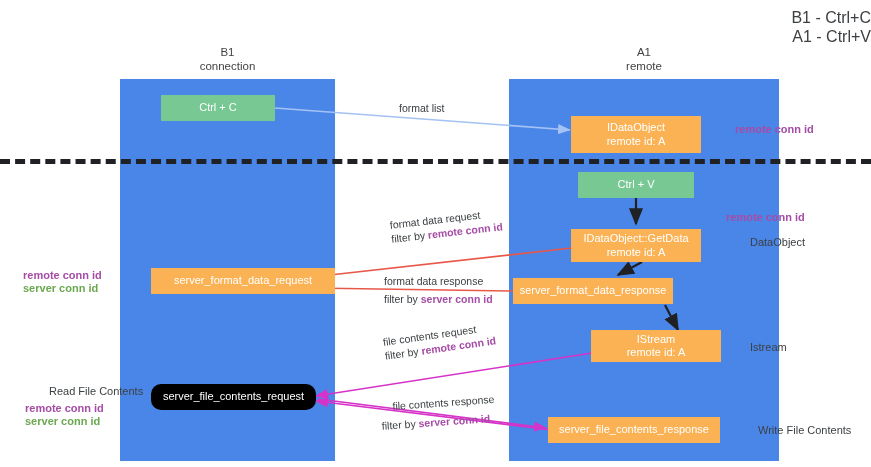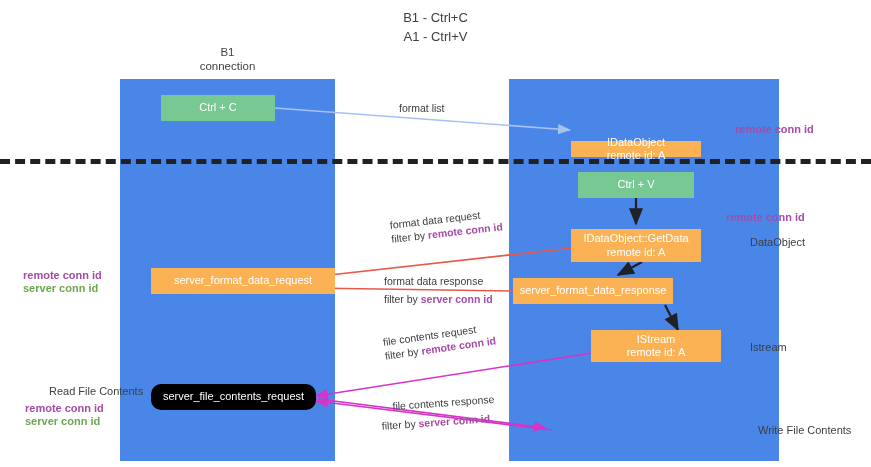--- a/index.html
+++ b/index.html
@@ -32,22 +32,22 @@
     color: #434343;
     white-space: pre-line;
   }
   .lane-head-b1 { left: 120px; top: 46px; width: 215px; }
   .lane-head-a1 { left: 509px; top: 46px; width: 270px; }
 
   
   .title {
     position: absolute;
     left: 0; top: 8px; width: 871px;
-    text-align: center;
-    font-size: 13px;
+    text-align: right;
+    font-size: 16px;
     line-height: 19px;
     color: #3c4043;
     white-space: pre-line;
   }
 
   
   .node {
     position: absolute;
     box-sizing: border-box;
     display: flex;
@@ -103,20 +103,22 @@
 </head>
 <body>
 
 <div id="stage">
 
   <div class="title">B1 - Ctrl+C
 A1 - Ctrl+V</div>
 
   <div class="lane-head lane-head-b1">B1
 connection</div>
+  <div class="lane-head lane-head-a1">A1
+remote</div>
 
   <div class="lane lane-b1"></div>
   <div class="lane lane-a1"></div>
 
   <svg class="edges" viewBox="0 0 871 467">
     <defs>
       <marker id="ah-blue" markerWidth="9" markerHeight="9" refX="7.5" refY="3.2" orient="auto">
         <path d="M0,0 L8,3.2 L0,6.4 z" fill="#a4c2f4"></path>
       </marker>
       <marker id="ah-red" markerWidth="9" markerHeight="9" refX="7.5" refY="3.2" orient="auto">
@@ -146,37 +148,38 @@
 
     <path d="M552,430 L316,401" stroke="#d633c8" stroke-width="1.6" fill="none" marker-end="url(#ah-magenta)"></path>
 
     <path d="M318,399 L546,428" stroke="#d633c8" stroke-width="1.6" fill="none" marker-end="url(#ah-magenta)"></path>
   </svg>
 
   <div class="divider"></div>
 
   <div class="node green" style="left: 161px; top: 95px; width: 114px; height: 26px; background: rgb(120, 200, 148);">Ctrl + C</div>
 
-  <div class="node orange" style="left: 571px; top: 116px; width: 130px; height: 16px; background: rgb(251, 178, 84); margin-top: 25px;">IDataObject
+  <div class="node orange" style="left: 571px; top: 116px; width: 130px; height: 37px; background: rgb(251, 178, 84);">IDataObject
 remote id: A</div>
 
   <div class="node green" style="left: 578px; top: 172px; width: 116px; height: 26px; background: rgb(120, 200, 148);">Ctrl + V</div>
 
   <div class="node orange" style="left: 571px; top: 229px; width: 130px; height: 33px; background: rgb(251, 178, 84);">IDataObject::GetData
 remote id: A</div>
 
   <div class="node orange" style="left: 151px; top: 268px; width: 184px; height: 26px; background: rgb(251, 178, 84);">server_format_data_request</div>
 
   <div class="node orange" style="left: 513px; top: 278px; width: 160px; height: 26px; background: rgb(251, 178, 84);">server_format_data_response</div>
 
   <div class="node orange" style="left: 591px; top: 330px; width: 130px; height: 32px; background: rgb(251, 178, 84);">IStream
 remote id: A</div>
 
   <div class="node orange" style="left: 151px; top: 384px; width: 165px; height: 26px; background: #000000; border-radius: 10px;">server_file_contents_request</div>
 
+  <div class="node orange" style="left: 548px; top: 417px; width: 172px; height: 26px; background: rgb(251, 178, 84);">server_file_contents_response</div>
 
   <div class="edge-label" style="left:399px; top:101px;">format list</div>
 
   <div class="edge-label" style="left:389px; top:218px; transform:rotate(-6.5deg); transform-origin:left top;">
     <div>format data request</div>
     <div><span>filter by </span><span class="filter-key k-purple">remote conn id</span></div>
   </div>
 
   <div class="edge-label" style="left:384px; top:274px;">
     <div>format data response</div>

